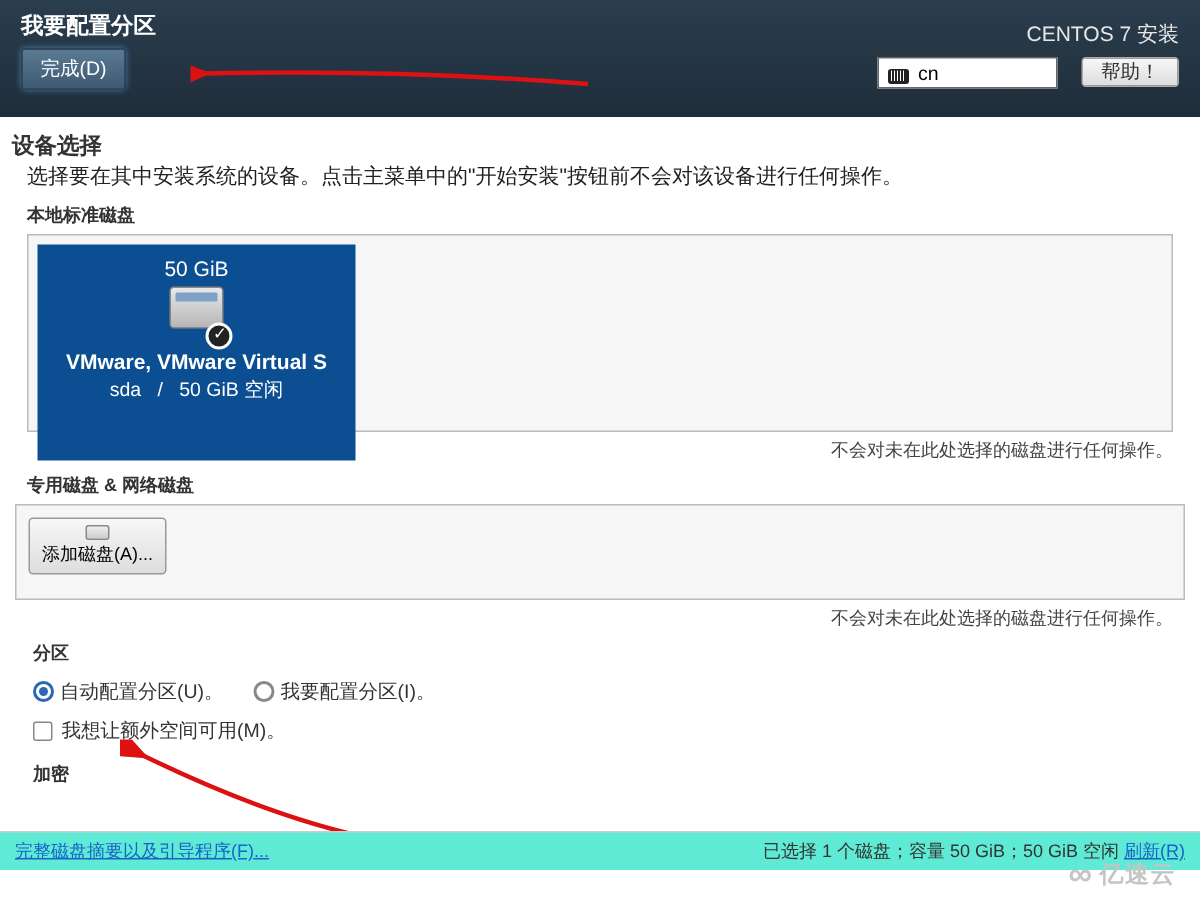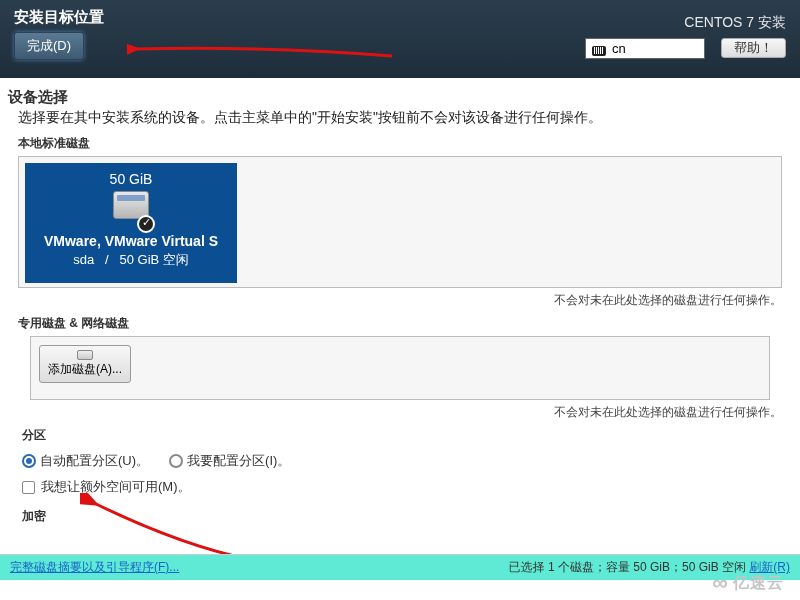--- a/index.html
+++ b/index.html
@@ -15,32 +15,32 @@
     .btn-help { position: absolute; right: 14px; top: 38px; background: linear-gradient(#f7f7f7,#ddd); border: 1px solid #aaa; padding: 0 12px; border-radius: 3px; color:#333; cursor:pointer; font-size:13px; }
     
     .arrow1 { position:absolute; left:127px; top:38px; width:270px; height:30px; pointer-events:none; }
     
     .body-area { padding: 6px 8px 0 8px; height: 482px; overflow: hidden; }
     .section-heading { font-size: 15px; font-weight: bold; margin: 4px 0 2px 0; }
     .section-sub { font-size: 14px; margin: 2px 0 8px 10px; color: #222; }
     .label-bold { font-weight: bold; font-size: 12px; margin: 4px 0 4px 10px; display:block; }
     
     .disk-box { margin: 0 10px; border: 1px solid #bbb; background: #f6f6f6; padding: 6px; position: relative; height: 132px; display:flex; }
-    .disk-card { width: 212px; height: 120px; background: #0b4e91; color: #fff; text-align:center; padding-top:8px; position:relative; cursor:pointer; font-size:13px; }
+    .disk-card { width: 212px; height: 144px; background: #0b4e91; color: #fff; text-align:center; padding-top:8px; position:relative; cursor:pointer; font-size:13px; }
     .disk-card .size { font-size: 14px; margin-bottom:4px; }
     .hdd-icon { width:36px; height:28px; margin:4px auto 2px; background:linear-gradient(#e8e8e8,#b6b6b6); border:1px solid #888; border-radius:3px; position:relative; }
     .hdd-icon::before{content:"";position:absolute;left:3px;right:3px;top:3px;height:6px;background:#7fa1c9;border-radius:1px;}
     .check-badge{position:absolute;left:50%;margin-left:6px;top:52px;width:18px;height:18px;border-radius:50%;background:#222;border:2px solid #fff;}
     .check-badge::after{content:"✓";color:#fff;font-size:11px;position:absolute;left:3px;top:-1px;}
     .disk-name { margin-top:14px; font-size:14px; font-weight:bold; white-space:nowrap; overflow:hidden; padding:0 6px; }
     .disk-sub { font-size:13px; margin-top:2px; }
     
     .note-right { text-align:right; font-size:12px; color:#444; margin:4px 10px 6px 0; }
     
-    .net-box { margin: 0 22px; border: 1px solid #bbb; background: #f6f6f6; padding: 8px; height: 64px; }
+    .net-box { margin: 0 2px; border: 1px solid #bbb; background: #f6f6f6; padding: 8px; height: 64px; }
     .btn-add-disk { background: linear-gradient(#f7f7f7,#ddd); border:1px solid #999; padding:4px 8px; border-radius:3px; cursor:pointer; display:inline-flex; flex-direction:column; align-items:center; font-size:12px; line-height:1.3; }
     .btn-add-disk .mini-icon{ width:16px; height:10px; background:linear-gradient(#eee,#ccc); border:1px solid #888; border-radius:2px; margin-bottom:2px; }
     
     .radio-row, .check-row { margin: 8px 0 2px 14px; font-size:13px; display:flex; align-items:center; gap:20px; }
     .rad { width:14px; height:14px; border:2px solid #2a68b5; border-radius:50%; display:inline-block; position:relative; margin-right:4px; vertical-align:middle; }
     .rad.checked::after{content:"";position:absolute;left:2px;top:2px;width:6px;height:6px;background:#2a68b5;border-radius:50%;}
     .rad.unchecked{border-color:#888;}
     .chk { width:13px; height:13px; border:1px solid #888; display:inline-block; margin-right:6px; vertical-align:middle; border-radius:2px; background:#fff; }
     .opt-label{vertical-align:middle;}
     
@@ -51,21 +51,21 @@
     .watermark { position:absolute; right:16px; bottom:4px; font-size:16px; color:#c5c5c5; font-weight:bold; letter-spacing:1px; display:flex; align-items:center; gap:4px; }
     .watermark .infinity{ font-size:22px; }
     
     .encrypt-label{ font-weight:bold; font-size:12px; margin:12px 0 0 14px; display:block; }
     .radio-option{display:inline-flex;align-items:center;}
   </style>
 </head>
 <body>
 
 <div class="header">
-  <div class="header-title">安装目标位置</div>
+  <div class="header-title">我要配置分区</div>
   <button class="btn-done">完成(D)</button>
   <div class="header-right-title">CENTOS 7 安装</div>
   <div class="header-lang">
     <span class="kb-icon"></span>
     <span>cn</span>
   </div>
   <button class="btn-help">帮助！</button>
   <svg class="arrow1">
     <defs>
         <marker id="ah1" markerWidth="10" markerHeight="8" refX="2" refY="4" orient="auto">

